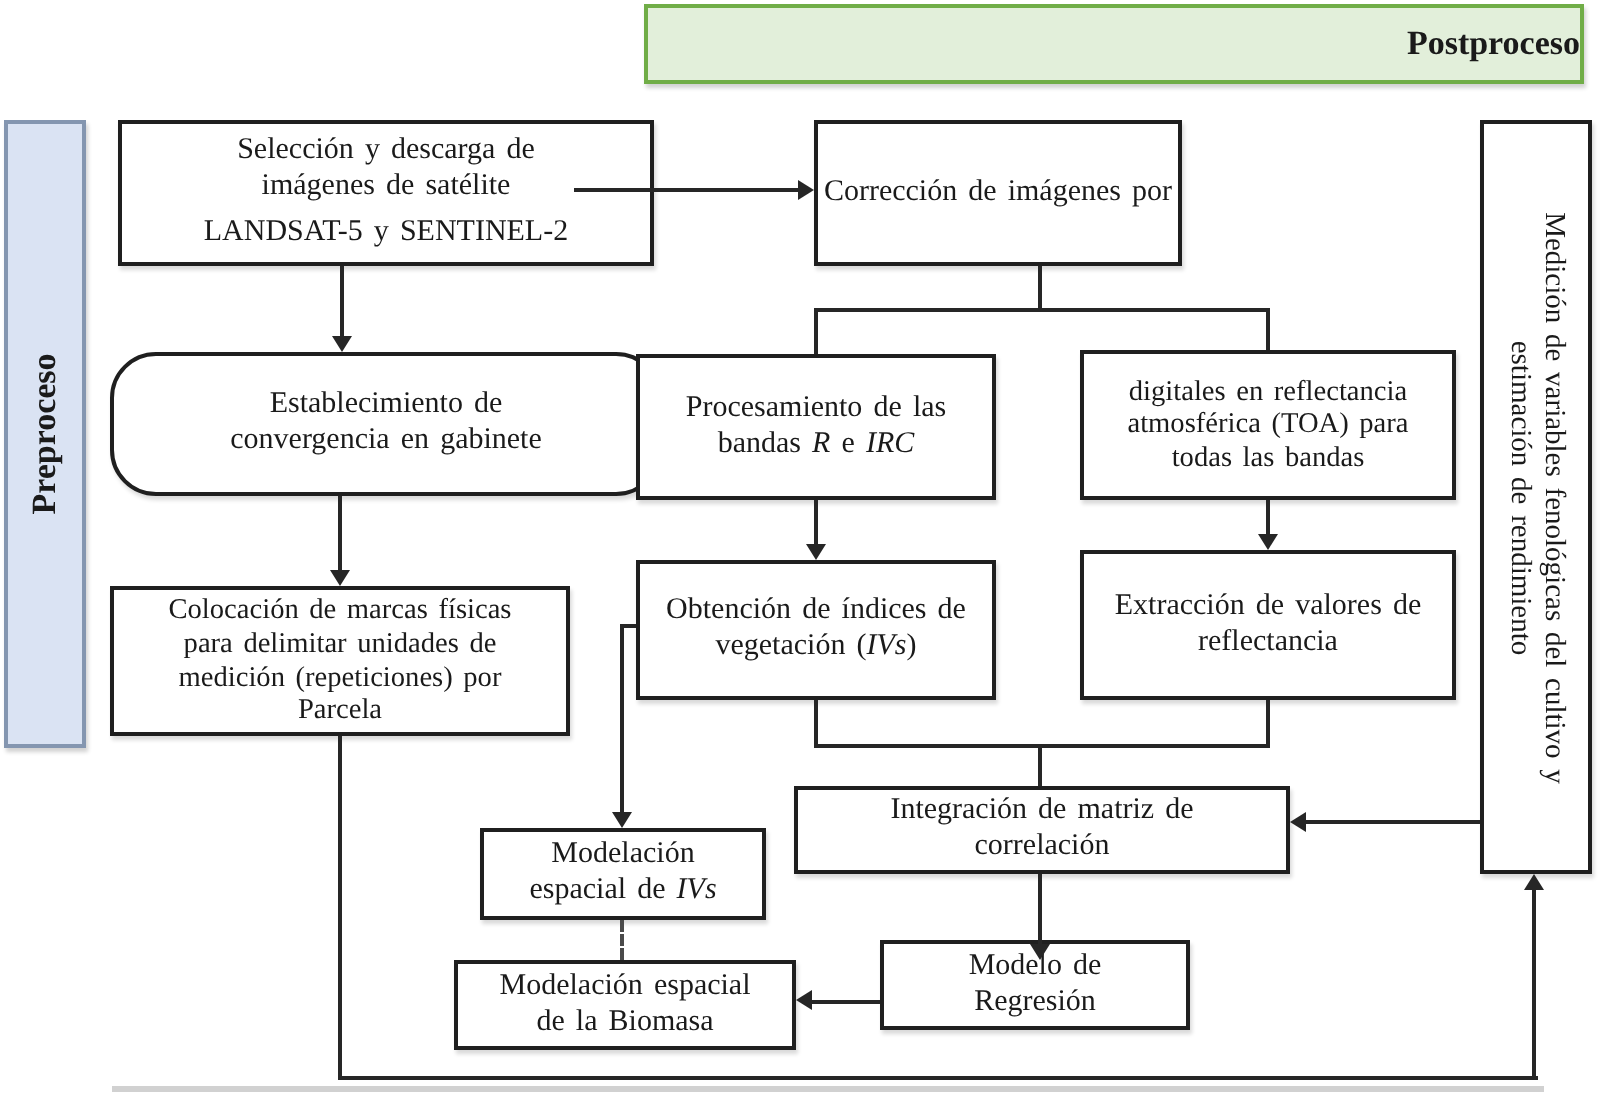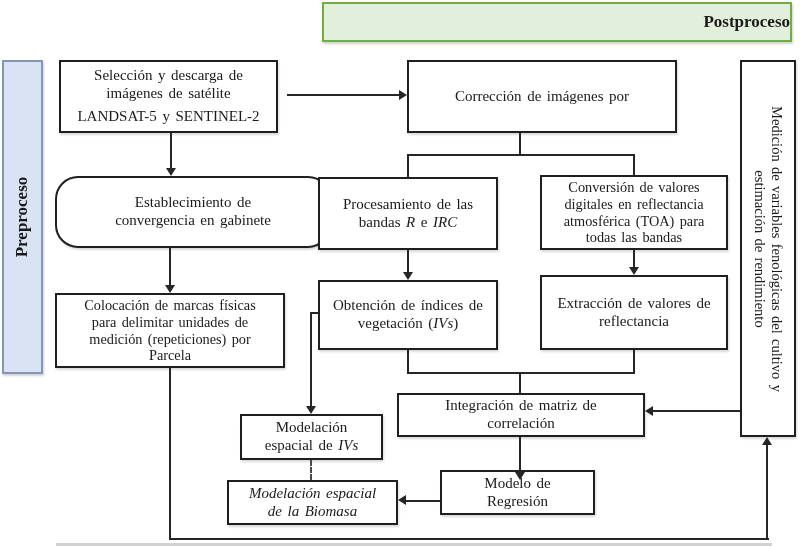--- a/index.html
+++ b/index.html
@@ -50,42 +50,41 @@
 <div class="canvas">
 
   <div class="banner-h" style="left:322px;top:2px;width:470px;height:40px;justify-content:flex-end;">
     <span>Postproceso</span>
   </div>
 
   <div class="banner-v" style="left:2px;top:60px;width:41px;height:314px;">
     <span>Preproceso</span>
   </div>
 
-  <div class="box" style="left:59px;top:60px;width:219px;height:73px;">
+  <div class="box" style="left:59px;top:60px;width:268px;height:73px;">
     <span class="line">Selección y descarga de</span>
     <span class="line">imágenes de satélite</span>
     <span class="line" style="margin-top:5px;">LANDSAT-5 y SENTINEL-2</span>
   </div>
 
-  <div class="box" style="left:407px;top:60px;width:270px;height:73px;">
+  <div class="box" style="left:407px;top:60px;width:184px;height:73px;">
     <span class="line">Corrección de imágenes por</span>
   </div>
 
   <div class="box" style="left:55px;top:176px;width:276px;height:72px;border-radius:23px;">
     <span class="line">Establecimiento de</span>
     <span class="line">convergencia en gabinete</span>
   </div>
 
   <div class="box" style="left:318px;top:177px;width:180px;height:73px;">
     <span class="line">Procesamiento de las</span>
     <span class="line"><span>bandas </span><i>R</i><span> e </span><i>IRC</i></span>
   </div>
 
   <div class="box tight" style="left:540px;top:175px;width:188px;height:75px;">
-    <span class="line">Conversión de valores</span>
     <span class="line">digitales en reflectancia</span>
     <span class="line">atmosférica (TOA) para</span>
     <span class="line">todas las bandas</span>
   </div>
 
   <div class="box tight" style="left:55px;top:293px;width:230px;height:75px;">
     <span class="line">Colocación de marcas físicas</span>
     <span class="line">para delimitar unidades de</span>
     <span class="line">medición (repeticiones) por</span>
     <span class="line">Parcela</span>
@@ -104,21 +103,21 @@
   <div class="box" style="left:397px;top:393px;width:248px;height:44px;">
     <span class="line">Integración de matriz de</span>
     <span class="line">correlación</span>
   </div>
 
   <div class="box" style="left:240px;top:414px;width:143px;height:46px;">
     <span class="line">Modelación</span>
     <span class="line"><span>espacial de </span><i>IVs</i></span>
   </div>
 
-  <div class="box" style="left:227px;top:480px;width:171px;height:45px;font-style:italic;">
+  <div class="box" style="left:227px;top:480px;width:171px;height:45px;">
     <span class="line">Modelación espacial</span>
     <span class="line">de la Biomasa</span>
   </div>
 
   <div class="box" style="left:440px;top:470px;width:155px;height:45px;">
     <span class="line">Modelo de</span>
     <span class="line">Regresión</span>
   </div>
 
   <div class="box box-vert" style="left:740px;top:60px;width:56px;height:377px;">

